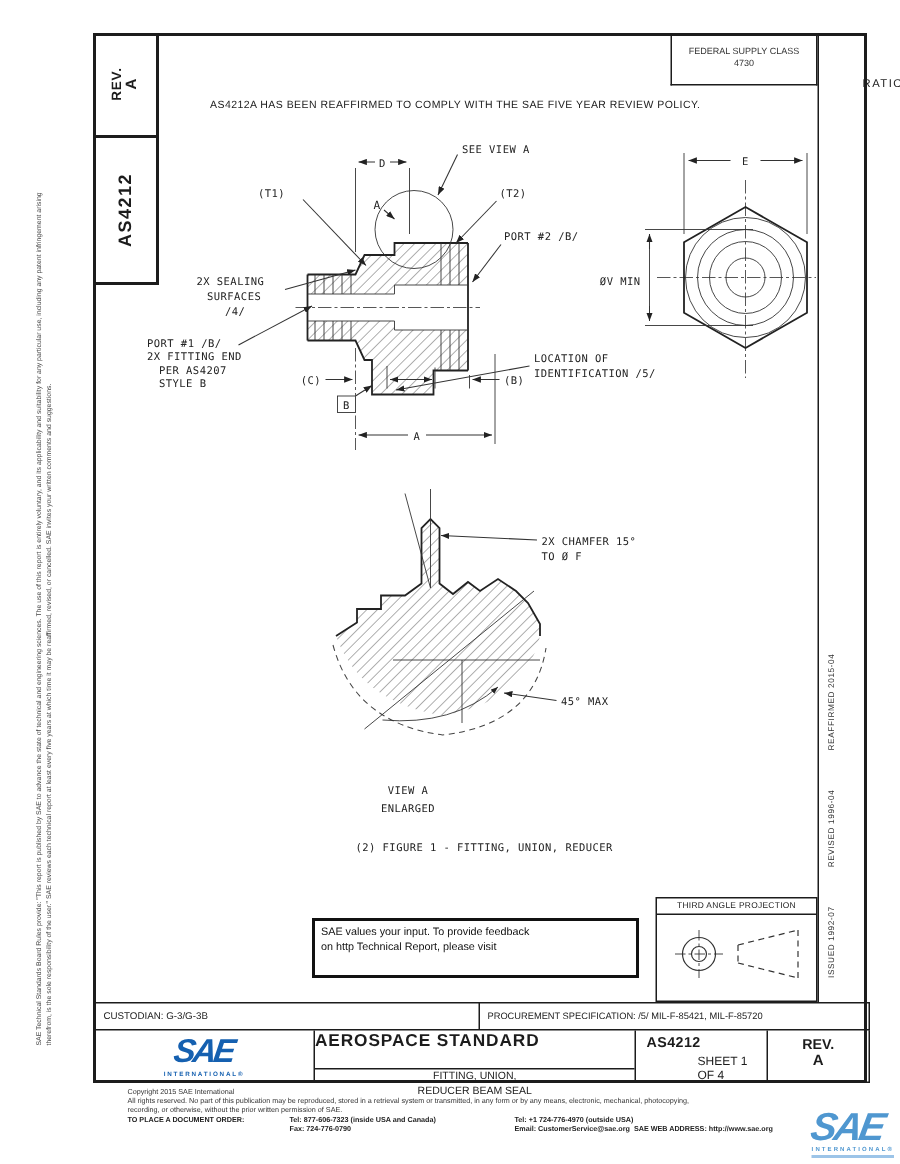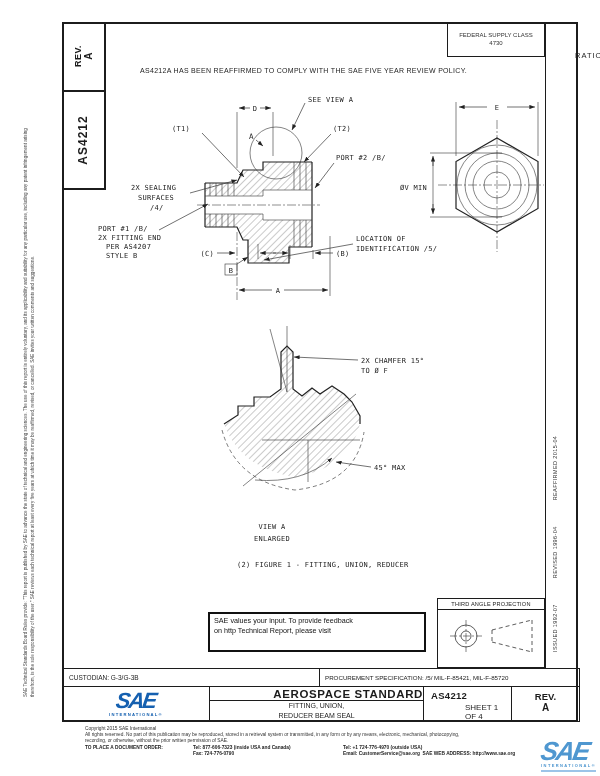--- a/index.html
+++ b/index.html
@@ -36,21 +36,21 @@
   .tap{position:absolute;left:437px;top:598px;width:108px;height:70px;border:1.5px solid #1c1c1c;box-sizing:border-box;}
   .tap-title{border-bottom:1.5px solid #1c1c1c;font-size:5.6px;text-align:center;padding:2px 0;color:#222;letter-spacing:.2px;}
   
   .tb{position:absolute;box-sizing:border-box;border:1.5px solid #1c1c1c;}
   .cust{left:62px;top:668px;width:258px;height:19px;font-size:6.5px;color:#222;display:flex;align-items:center;padding-left:6px;}
   .proc{left:320px;top:668px;width:260px;height:19px;font-size:6.2px;color:#222;display:flex;align-items:center;padding-left:5px;border-left:none;}
   .logocell{left:62px;top:687px;width:148px;height:35px;display:flex;align-items:center;justify-content:center;border-top:none;}
   .titlecell{left:210px;top:687px;width:214px;height:35px;border-top:none;border-left:none;}
   .numcell{left:424px;top:687px;width:88px;height:35px;border-top:none;border-left:none;padding:3px 0 0 7px;}
   .revcell{left:512px;top:687px;width:68px;height:35px;border-top:none;border-left:none;text-align:center;}
-  .aero{font-size:11.5px;font-weight:bold;text-align:right;letter-spacing:.6px;border-bottom:1.5px solid #1c1c1c;padding:1px 0 0;}
+  .aero{font-size:11.5px;font-weight:bold;text-align:left;letter-spacing:.6px;border-bottom:1.5px solid #1c1c1c;padding:1px 0 12px;}
   .ttl{font-size:7px;text-align:center;line-height:8.5px;margin-top:1px;color:#222;}
   .numcell .n1{font-weight:bold;font-size:9.5px;letter-spacing:.3px;}
   .numcell .n2{font-size:8px;margin-top:2px;padding-left:34px;}
   .revcell .r1{font-weight:bold;font-size:9.5px;margin-top:4px;}
   .revcell .r2{font-weight:bold;font-size:10px;}
   
   .saelogo{text-align:center;}
   .saelogo .s1{font-style:italic;font-weight:bold;font-size:22px;color:#1560b0;letter-spacing:-2px;transform:skewX(-8deg);display:inline-block;line-height:20px;}
   .saelogo .s2{font-size:4.2px;color:#1560b0;font-weight:bold;letter-spacing:1.2px;margin-top:0px;}
   

